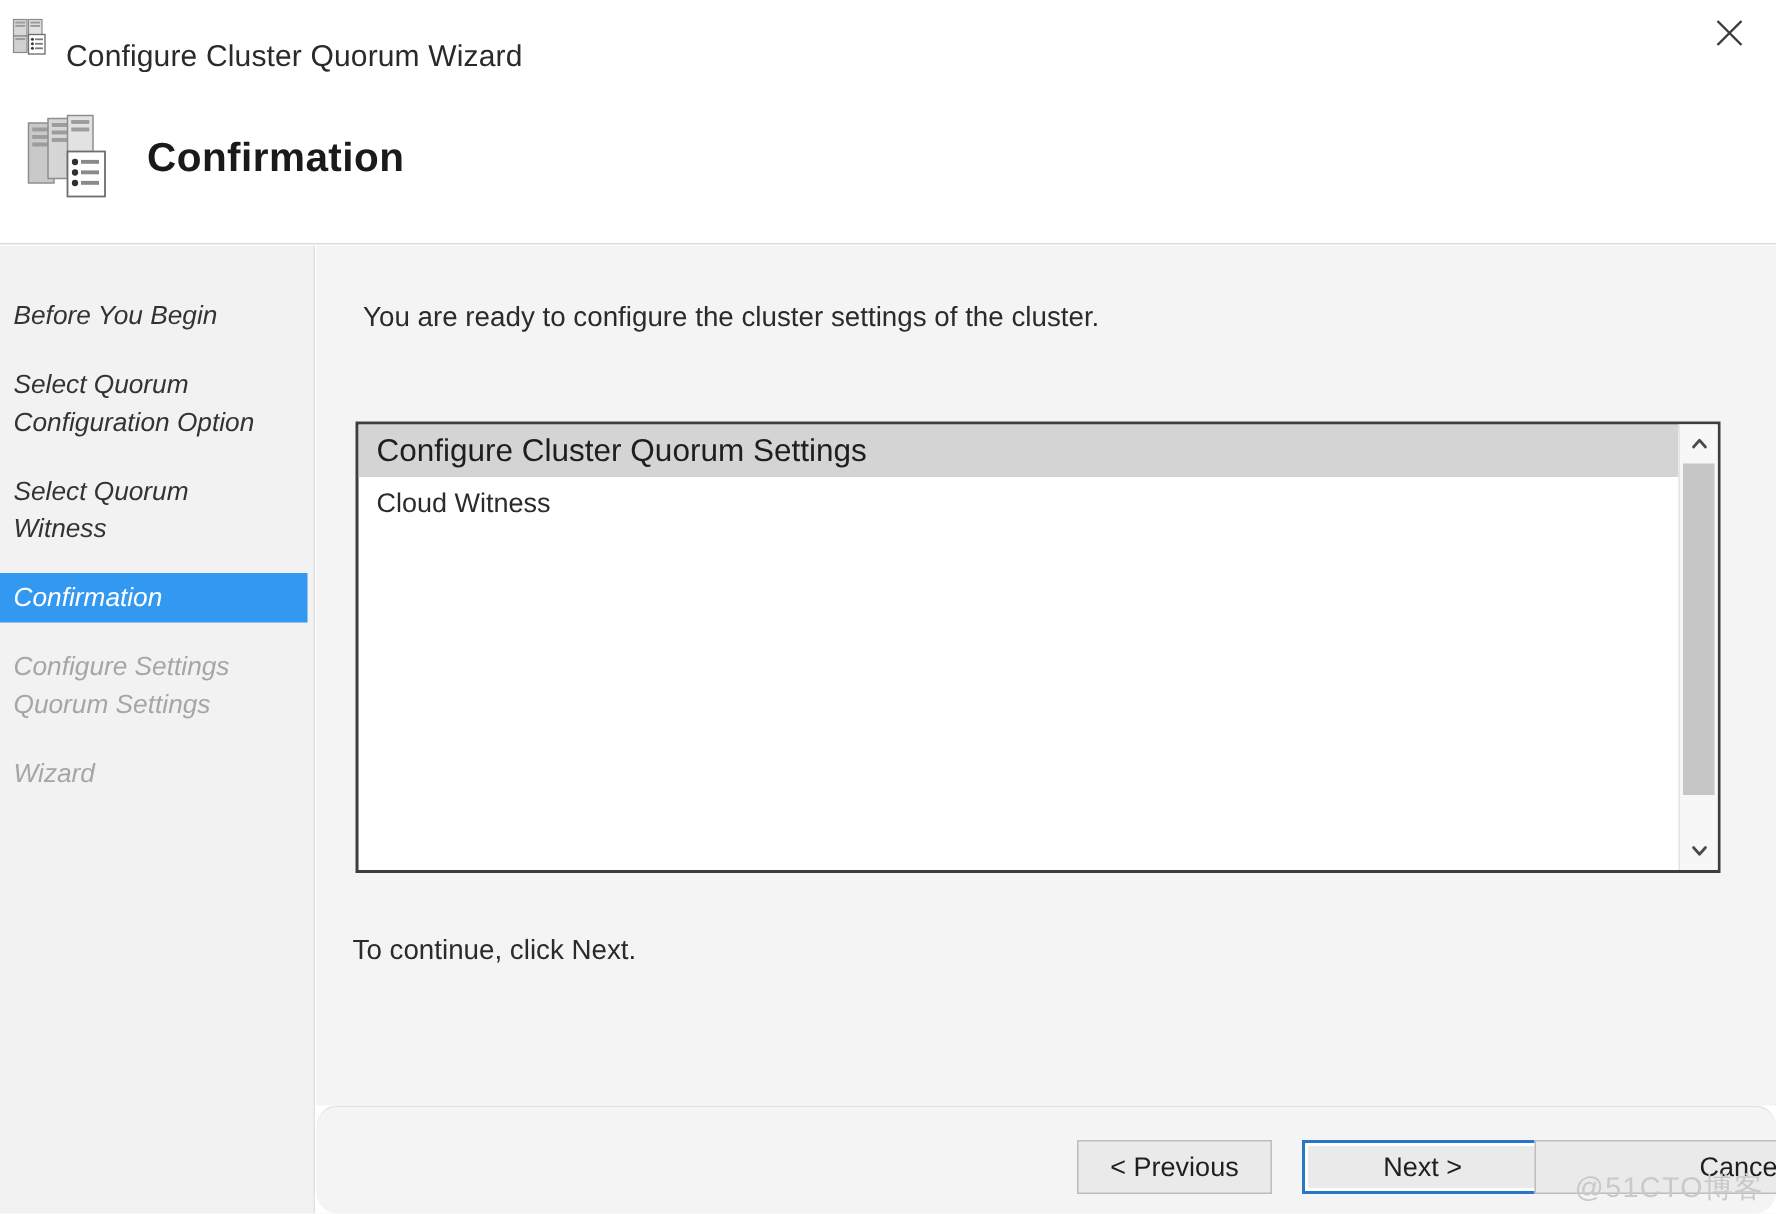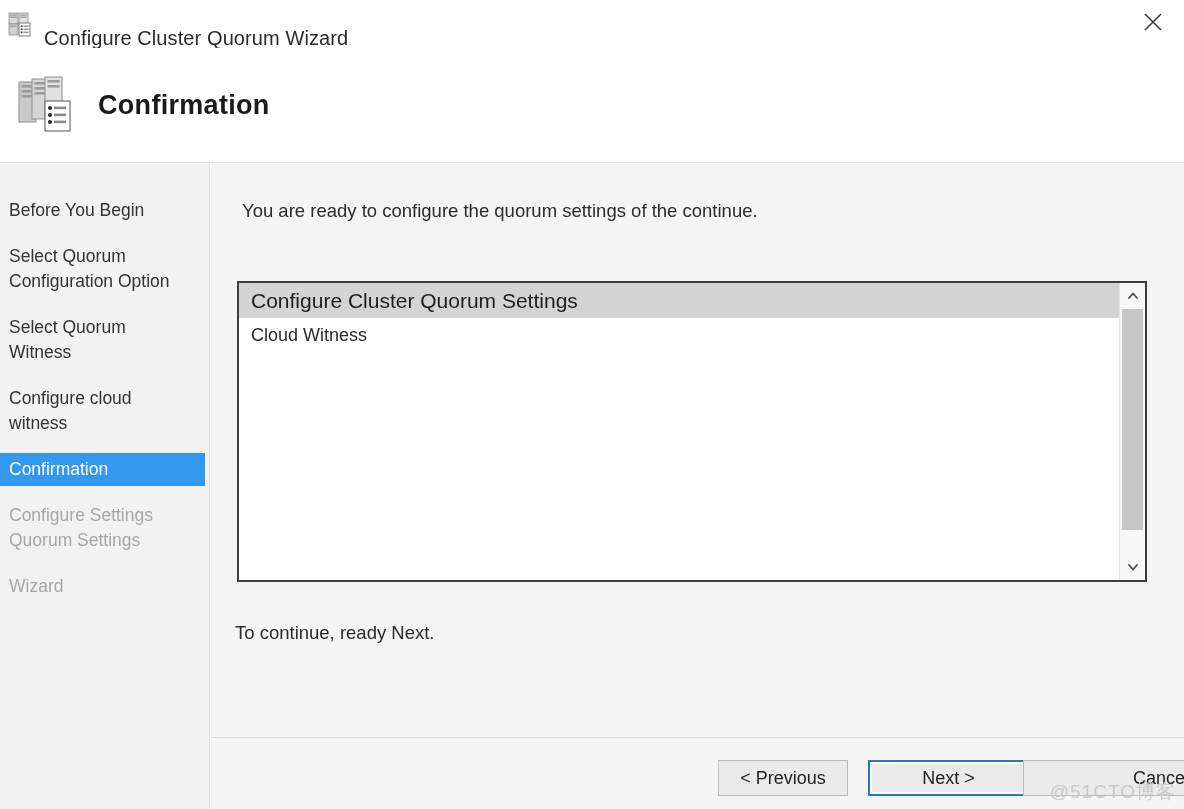--- a/index.html
+++ b/index.html
@@ -84,20 +84,21 @@
   
   .sidebar {
     position: absolute;
     left: 0; top: 164px;
     width: 210px;
     height: 645px;
     background: #f2f2f2;
     border-right: 1px solid #e2e2e2;
     box-sizing: border-box;
     padding-top: 30px;
+    font-style: italic;
   }
   .nav-item {
     font-size: 17.5px;
     line-height: 25px;
     color: #333333;
     padding: 4px 8px 4px 9px;
     margin-bottom: 13px;
     white-space: pre-line;
     cursor: default;
   }
@@ -217,20 +218,21 @@
   
   .footer {
     position: absolute;
     left: 211px;
     top: 737px;
     width: 973px;
     height: 72px;
     background: #f4f4f4;
     border-top: 1px solid #e0e0e0;
     box-sizing: border-box;
+    border-radius: 14px;
   }
   .btn {
     position: absolute;
     top: 22px;
     height: 36px;
     background: #eaeaea;
     border: 1px solid #bdbdbd;
     font-family: "Liberation Sans", sans-serif;
     font-size: 18px;
     color: #1f1f1f;
@@ -312,31 +314,29 @@
   </div>
   <div class="banner-title">Confirmation</div>
 </div>
 
 <div class="sidebar">
   <div class="nav-item">Before You Begin</div>
   <div class="nav-item">Select Quorum
 Configuration Option</div>
   <div class="nav-item">Select Quorum
 Witness</div>
-  <div class="nav-item">Configure cloud
-witness</div>
   <div class="nav-item active">Confirmation</div>
   <div class="nav-item dim">Configure Settings
 Quorum Settings</div>
   <div class="nav-item dim">Wizard</div>
 </div>
 
 <div class="content">
 
-  <div class="content-intro">You are ready to configure the quorum settings of the continue.</div>
+  <div class="content-intro">You are ready to configure the cluster settings of the cluster.</div>
 
   <div class="listbox">
     <div class="listbox-main">
       <div class="listbox-header">Configure Cluster Quorum Settings</div>
       <div class="listbox-row">
         <span class="row-key">Cloud Witness</span>
       </div>
     </div>
     <div class="scrollbar">
       <div class="sb-arrow">
@@ -348,21 +348,21 @@
         <div class="sb-thumb"></div>
       </div>
       <div class="sb-arrow">
         <svg viewBox="0 0 14 14" width="14" height="14">
           <path d="M3 5 L7 9.5 L11 5" stroke="#4a4a4a" stroke-width="1.8" fill="none" stroke-linecap="round" stroke-linejoin="round"></path>
         </svg>
       </div>
     </div>
   </div>
 
-  <div class="content-outro">To continue, ready Next.</div>
+  <div class="content-outro">To continue, click Next.</div>
 </div>
 
 <div class="footer">
   <button class="btn btn-prev">&lt; Previous</button>
   <button class="btn btn-next">Next &gt;</button>
   <button class="btn btn-cancel">Cancel</button>
 </div>
 
 <div class="watermark">@51CTO博客</div>
 

